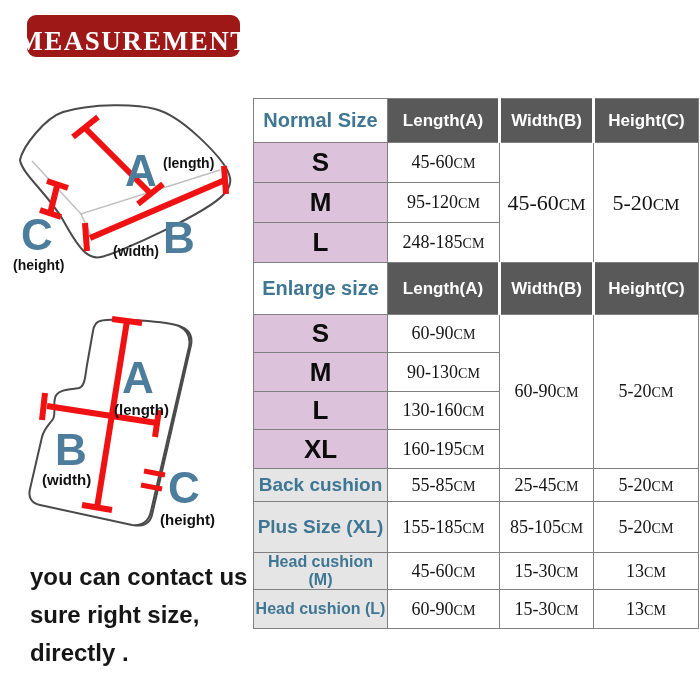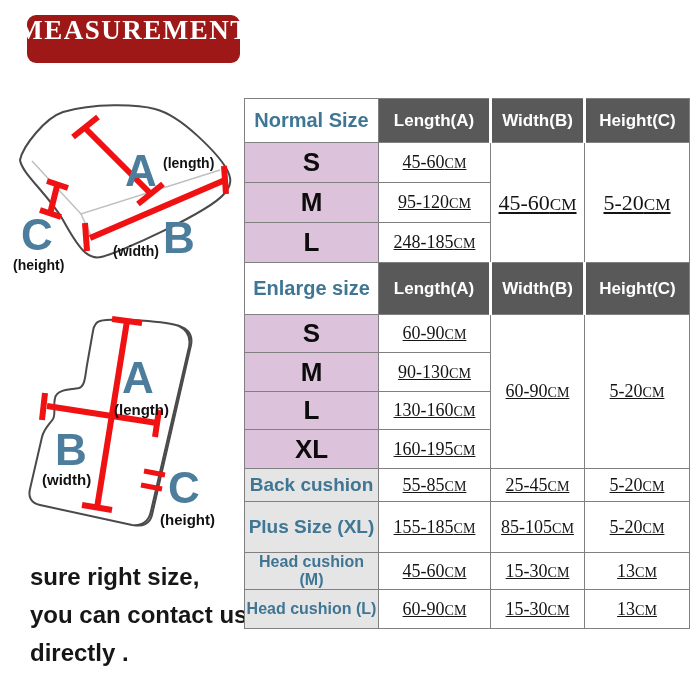--- a/index.html
+++ b/index.html
@@ -3,23 +3,23 @@
 <meta charset="utf-8">
 <style>
   html,body{margin:0;padding:0;}
   body{
     width:700px;height:700px;position:relative;background:#ffffff;
     font-family:"Liberation Sans",sans-serif;overflow:hidden;
   }
 
   
   .title-box{
-    position:absolute;left:27px;top:15px;width:213px;height:48px;
+    position:absolute;left:27px;top:15px;width:213px;height:42px;
     background:#9e1818;border-radius:9px;
-    display:flex;align-items:flex-start;justify-content:center;
+    display:flex;align-items:flex-end;justify-content:center;
   }
   .title-box span{
     color:#ffffff;font-family:"Liberation Serif",serif;font-weight:bold;
     font-size:27px;letter-spacing:1.5px;
   }
 
   
   .diagram{position:absolute;}
   #seat-diagram{left:5px;top:98px;}
   #back-diagram{left:22px;top:293px;}
@@ -27,40 +27,40 @@
   .cap{font-family:"Liberation Sans",sans-serif;font-weight:bold;fill:#111111;}
 
   
   .note{
     position:absolute;left:30px;top:558px;width:235px;
     color:#161616;font-size:24px;font-weight:600;line-height:38px;
   }
 
   
   .size-table{
-    position:absolute;left:244px;top:98px;
+    position:absolute;left:253px;top:98px;
     border-collapse:collapse;table-layout:fixed;width:445px;
   }
   .size-table td{
     border:1px solid #808080;text-align:center;vertical-align:middle;
     padding:0;overflow:hidden;
   }
   td.hdr{
     background:#595959;color:#ffffff;font-weight:bold;font-size:17px;margin-top:48px;
   }
   td.hdr.gap{border-left:3px solid #ffffff;}
   td.sec-label{
     background:#ffffff;color:#3f7694;font-weight:bold;font-size:20px;
   }
   td.size-letter{
     background:#dcc2da;color:#0c0c0c;font-weight:bold;font-size:26px;
   }
   td.val{
     background:#ffffff;color:#141414;
-    font-family:"Liberation Serif",serif;font-size:18px;text-decoration:underline;
+    font-family:"Liberation Serif",serif;font-size:18px;
   }
   td.val.big{font-size:22px;}
   td.row-label{
     background:#e5e5e5;color:#3f7694;font-weight:bold;font-size:19px;
   }
   td.row-label.small{font-size:16px;margin-left:16px;}
   .unit{font-size:0.78em;}
 </style>
 </head>
 <body>
@@ -148,22 +148,22 @@
 
   <text class="abc" x="100" y="100" font-size="44">A</text>
   <text class="cap" x="92" y="122" font-size="15">(length)</text>
   <text class="abc" x="33" y="172" font-size="44">B</text>
   <text class="cap" x="20" y="192" font-size="15">(width)</text>
   <text class="abc" x="146" y="210" font-size="44">C</text>
   <text class="cap" x="138" y="232" font-size="15">(height)</text>
 </svg>
 
 <div class="note">
+  <div>you can contact us</div>
   <div>sure right size,</div>
-  <div>you can contact us</div>
   <div>directly .</div>
 </div>
 
 <table class="size-table">
   <colgroup>
       <col style="width:134px">
       <col style="width:112px">
       <col style="width:94px">
       <col style="width:105px">
     </colgroup>

